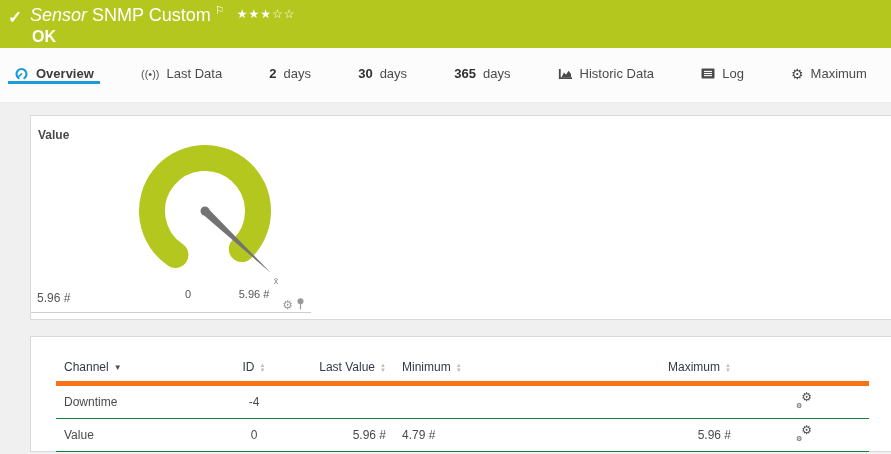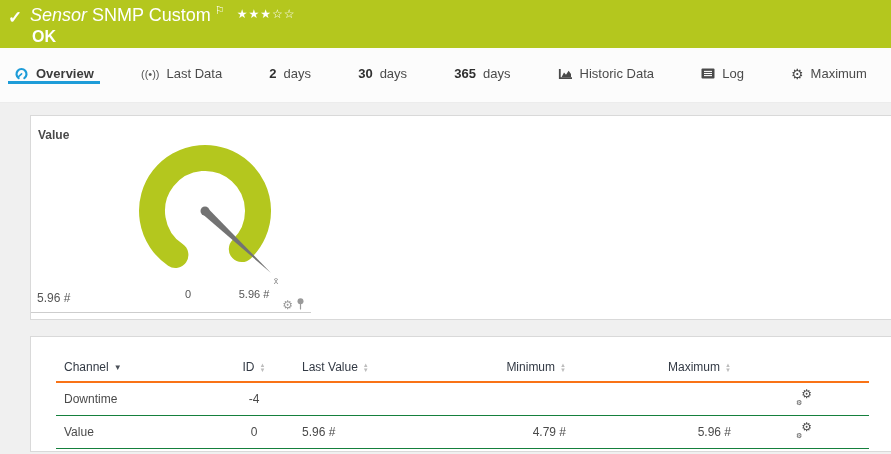--- a/index.html
+++ b/index.html
@@ -50,26 +50,26 @@
   .gauge-tile { position:absolute; left:0; top:0; width:280px; height:197px; border-bottom:1px solid #cdcdcd; }
   .gauge-title { position:absolute; left:7px; top:12px; font-size:12px; font-weight:bold; color:#4a4a4a; }
   .gauge-svg { position:absolute; left:0; top:0; }
   .gauge-current { position:absolute; left:6px; bottom:7px; font-size:12px; color:#555; }
   .gauge-tools { position:absolute; right:6px; bottom:1px; display:flex; align-items:flex-end; gap:3px; }
   .gauge-tools .gear-glyph { font-size:12px; color:#9a9a9a; line-height:12px; cursor:pointer; }
 
   
   table { border-collapse:collapse; font-size:12px; color:#4a4a4a; table-layout:fixed; }
   th, td { padding:7px 8px; height:28px; white-space:nowrap; overflow:hidden; }
-  thead th { font-weight:normal; color:#333a45; border-bottom:2px solid #f97316; text-align:left; cursor:pointer; }
+  thead th { font-weight:normal; color:#333a45; border-bottom:5px solid #f97316; text-align:left; cursor:pointer; }
   tbody td { border-bottom:1px solid #15803d; }
   .col-channel { width:158px; }
   .col-id { width:80px;text-align:center; }
-  .col-last { width:100px; }
-  .col-min { width:180px; text-align:right; }
+  .col-last { width:100px; text-align:right; }
+  .col-min { width:180px; text-align:left; }
   .col-max { width:165px; text-align:right; }
   .col-edit { width:130px; text-align:center; }
   .sort-desc { font-size:8px; color:#4a5058; margin-left:5px; vertical-align:1px; }
   .sort-both { display:inline-flex; flex-direction:column; margin-left:5px; vertical-align:middle; }
   .sort-both span { font-size:6px; line-height:5px; color:#bdbdbd; }
   .edit-gears { position:relative; display:inline-block; width:16px; height:15px; cursor:pointer; }
   .edit-gears .g-big { position:absolute; right:0; top:-3px; font-size:12px; color:#4f4f4f; }
   .edit-gears .g-small { position:absolute; left:0; bottom:-2px; font-size:7px; color:#4f4f4f; }
 </style>
 </head>

